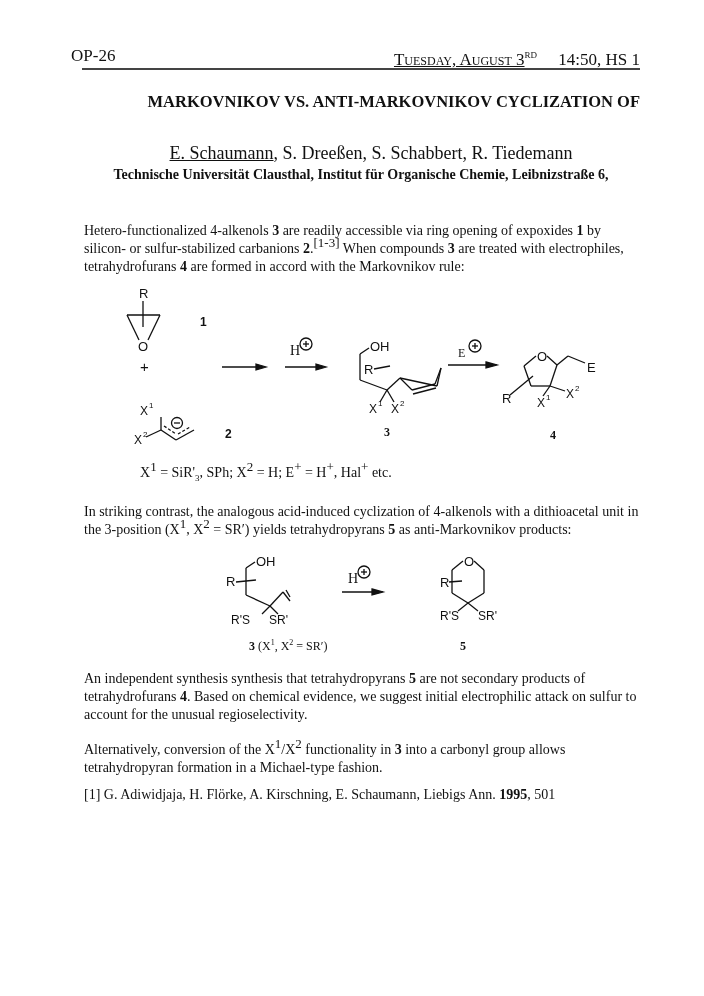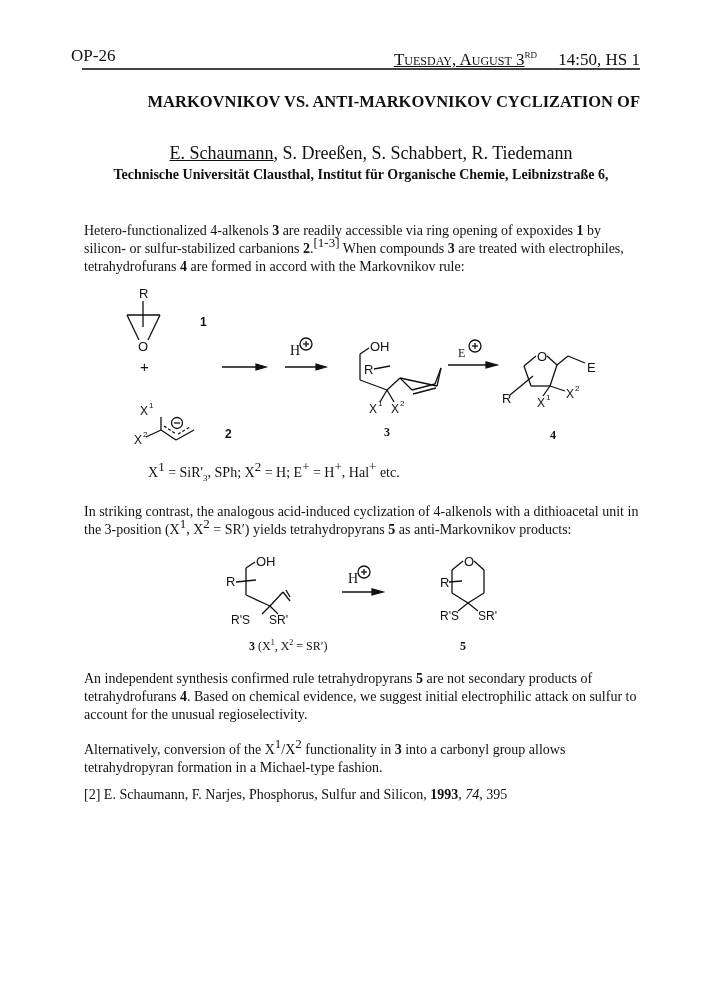--- a/index.html
+++ b/index.html
@@ -13,21 +13,21 @@
   .hdr-rule { left: 82px; width: 558px; top: 68px; height: 2px; background: #444; }
   .title { left: 82px; width: 558px; top: 92px; text-align: right; font-weight: bold;
            font-size: 16.5px; line-height: 20px; }
   .authors { left: 92px; width: 558px; top: 143px; text-align: center; font-size: 18px; }
   .authors u { text-decoration: underline; }
   .affil { left: 82px; width: 558px; top: 166px; text-align: center; font-size: 14px; line-height: 17px; font-weight: bold; }
   .para { left: 84px; width: 560px; font-size: 14px; line-height: 18px; }
   .para b { font-weight: bold; }
   .para sup, .cond sup { font-size: 13px; line-height: 0; }
   .para sub, .cond sub { font-size: 9px; line-height: 0; }
-  .cond { left: 140px; top: 465px; font-size: 14px; margin-left: 8px; }
+  .cond { left: 140px; top: 465px; font-size: 14px; }
   .refs { left: 84px; top: 786px; font-size: 14px; line-height: 18px; }
   .refs b { font-weight: bold; }
   .chem { position: absolute; left: 0; top: 0; width: 704px; height: 996px; pointer-events: none; }
   .chem text { font-family: "Liberation Sans", "DejaVu Sans", sans-serif; fill: #111; }
   .chem .serif { font-family: "Liberation Serif", "DejaVu Serif", serif; }
   .chem line, .chem polyline, .chem path, .chem circle { stroke: #111; stroke-width: 1.3; fill: none; }
 </style>
 </head>
 <body>
 
@@ -47,26 +47,26 @@
 <div class="abs affil">
   <div>Technische Universität Clausthal, Institut für Organische Chemie, Leibnizstraße 6,</div>
 </div>
 
 <div class="abs para" style="top:222px;"><span>Hetero-functionalized 4-alkenols </span><b>3</b><span> are readily accessible via ring opening of expoxides </span><b>1</b><span> by silicon- or sulfur-stabilized carbanions </span><b>2</b><span>.</span><sup>[1-3]</sup><span> When compounds </span><b>3</b><span> are treated with electrophiles, tetrahydrofurans </span><b>4</b><span> are formed in accord with the Markovnikov rule:</span></div>
 
 <div class="abs cond"><span>X</span><sup>1</sup><span> = SiR'</span><sub>3</sub><span>, SPh; </span><span>X</span><sup>2</sup><span> = H; </span><span>E</span><sup>+</sup><span> = H</span><sup>+</sup><span>, Hal</span><sup>+</sup><span> etc.</span></div>
 
 <div class="abs para" style="top:503px;"><span>In striking contrast, the analogous acid-induced cyclization of 4-alkenols with a dithioacetal unit in the 3-position (X</span><sup>1</sup><span>, X</span><sup>2</sup><span> = SR′) yields tetrahydropyrans </span><b>5</b><span> as anti-Markovnikov products:</span></div>
 
-<div class="abs para" style="top:670px;"><span>An independent synthesis confirmed rule tetrahydropyrans </span><b>5</b><span> are not secondary products of tetrahydrofurans </span><b>4</b><span>. Based on chemical evidence, we suggest initial electrophilic attack on sulfur to account for the unusual regioselectivity.</span></div>
+<div class="abs para" style="top:670px;"><span>An independent synthesis synthesis that tetrahydropyrans </span><b>5</b><span> are not secondary products of tetrahydrofurans </span><b>4</b><span>. Based on chemical evidence, we suggest initial electrophilic attack on sulfur to account for the unusual regioselectivity.</span></div>
 
 <div class="abs para" style="top:741px;"><span>Alternatively, conversion of the X</span><sup>1</sup><span>/X</span><sup>2</sup><span> functionality in </span><b>3</b><span> into a carbonyl group allows tetrahydropyran formation in a Michael-type fashion.</span></div>
 
 <div class="abs refs">
-  <div><span>[2]</span><span> E. Schaumann, F. Narjes, Phosphorus, Sulfur and Silicon, </span><b>1993</b>, <i>74</i><span>, 395</span></div>
+  <div><span>[1]</span><span> G. Adiwidjaja, H. Flörke, A. Kirschning, E. Schaumann, Liebigs Ann. </span><b>1995</b><span>, 501</span></div>
 </div>
 
 <svg class="chem" viewBox="0 0 704 996">
 
   <g>
     <text x="139" y="298" font-size="13">R</text>
     <line x1="143" y1="301" x2="143" y2="327"></line>
     <polyline points="127,315 160,315"></polyline>
     <line x1="127" y1="315" x2="139" y2="340"></line>
     <line x1="160" y1="315" x2="148" y2="340"></line>

